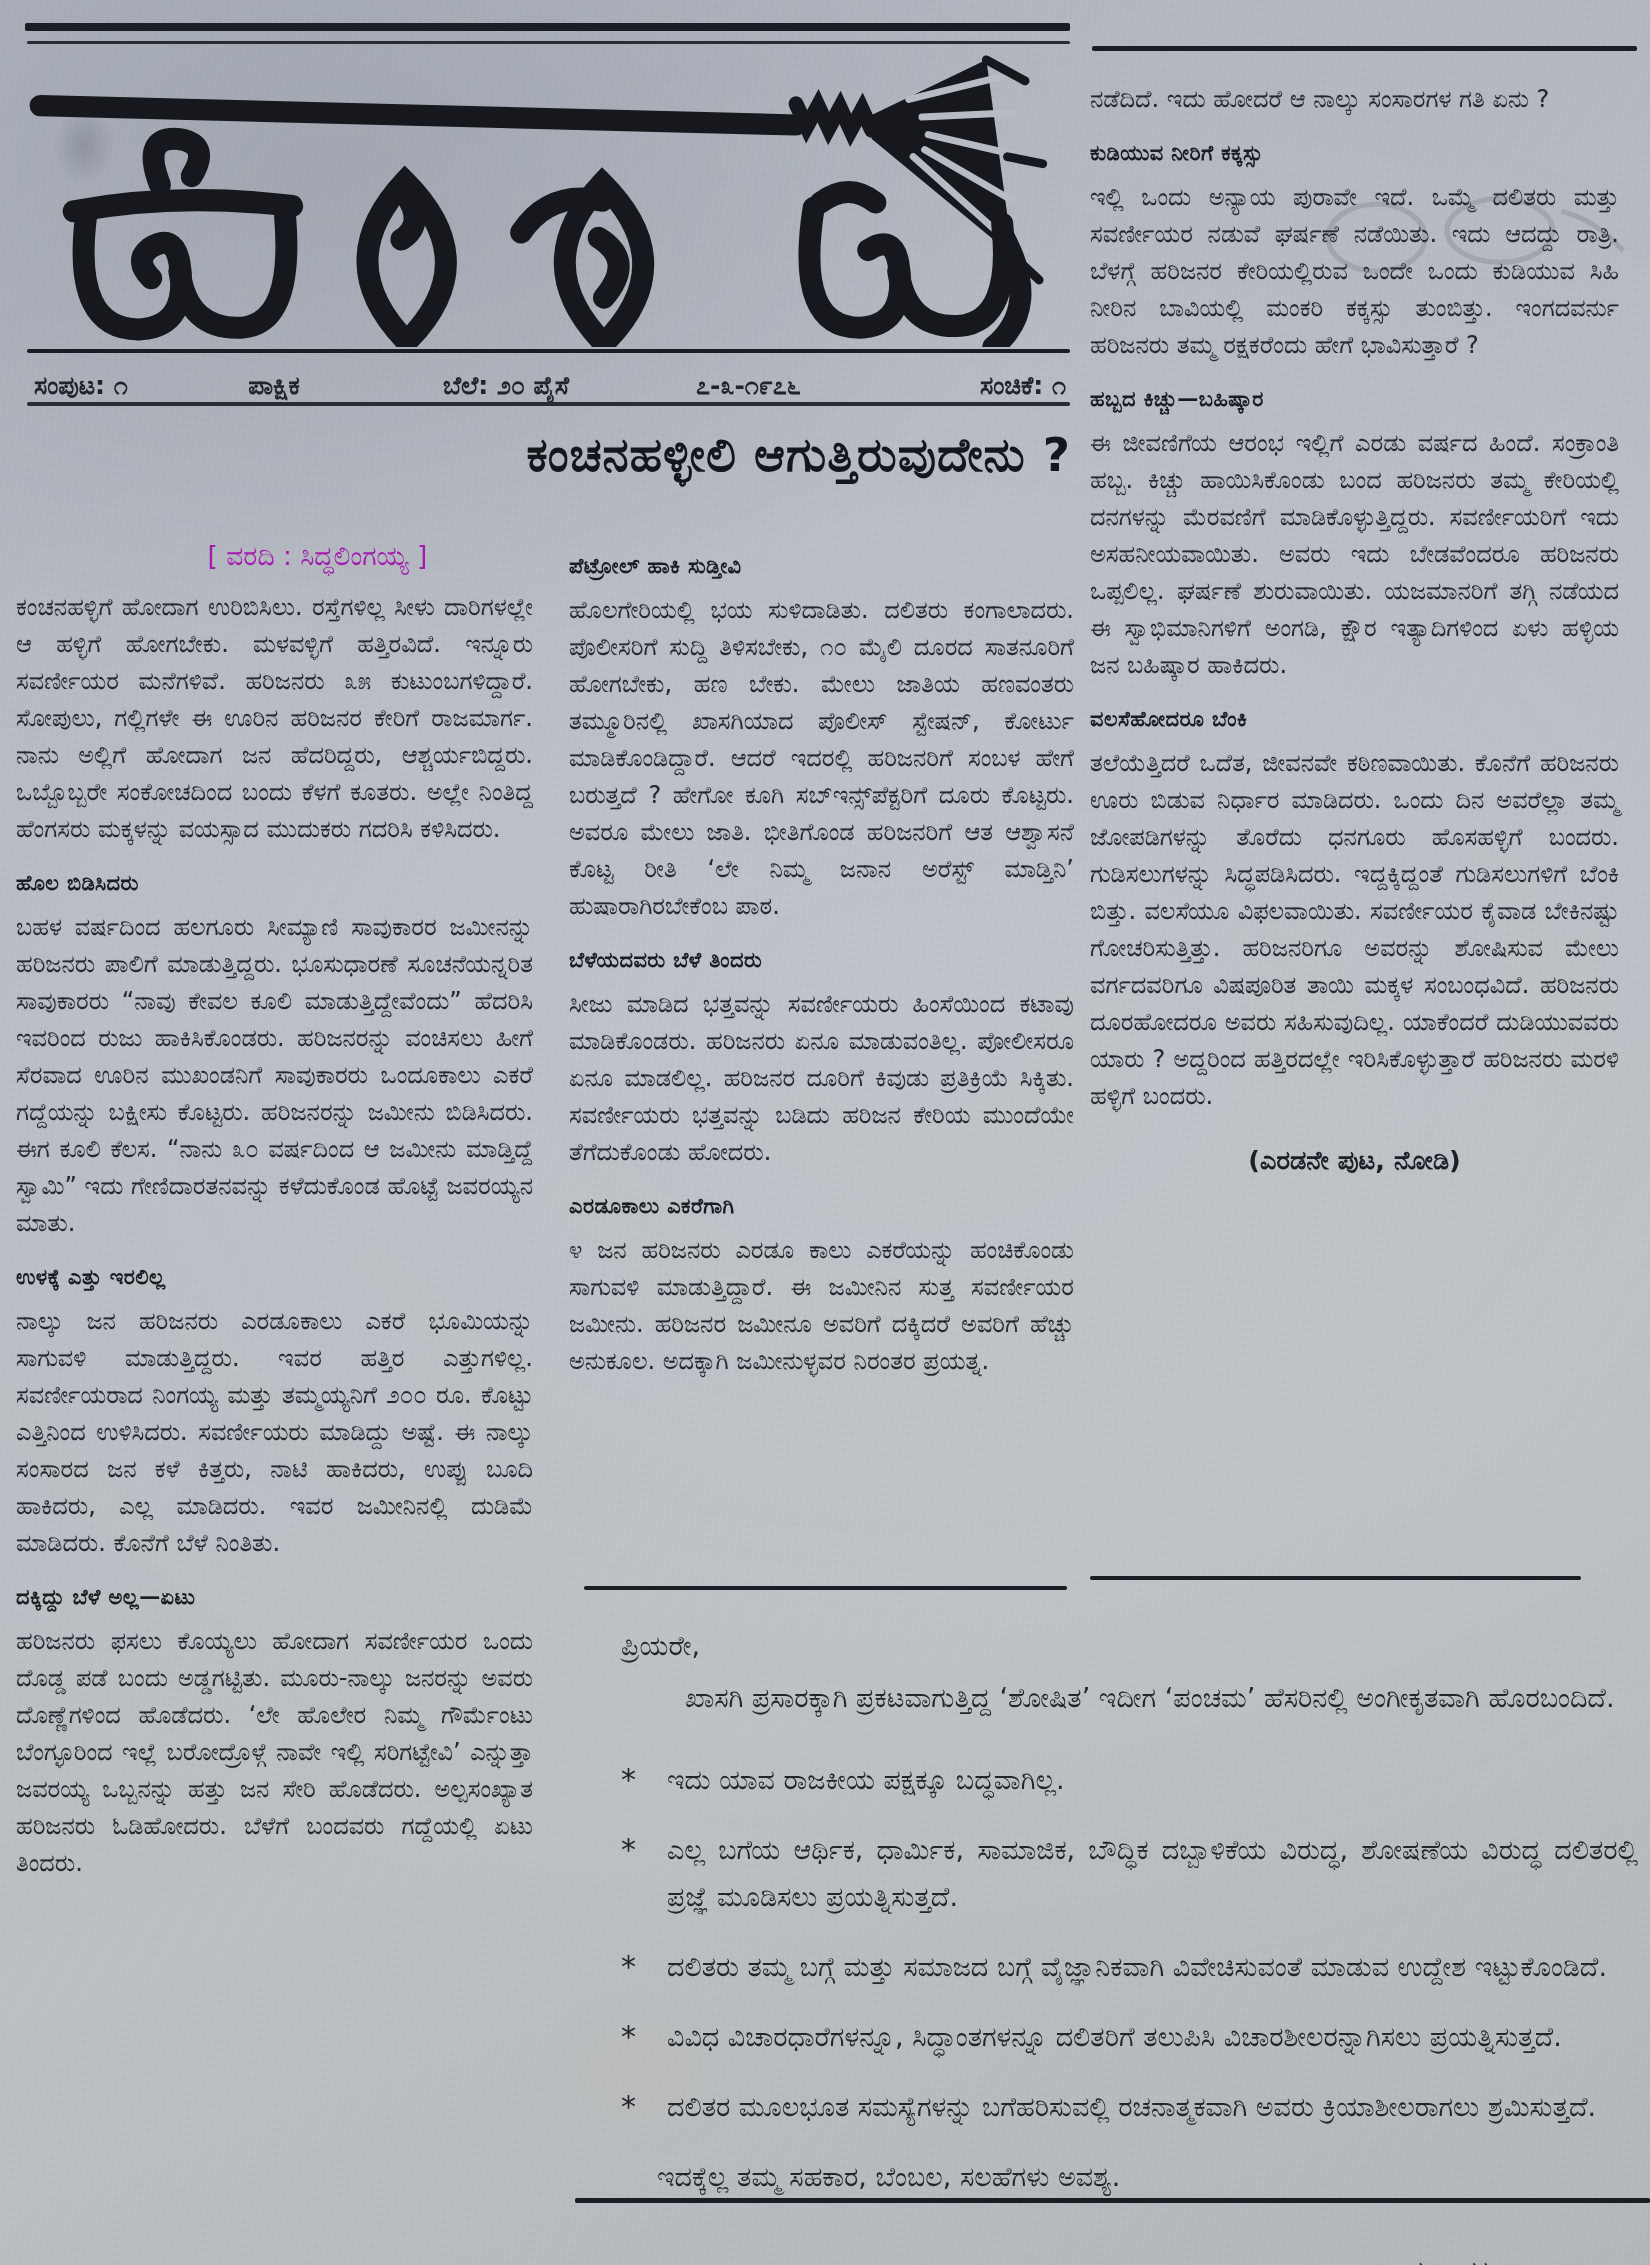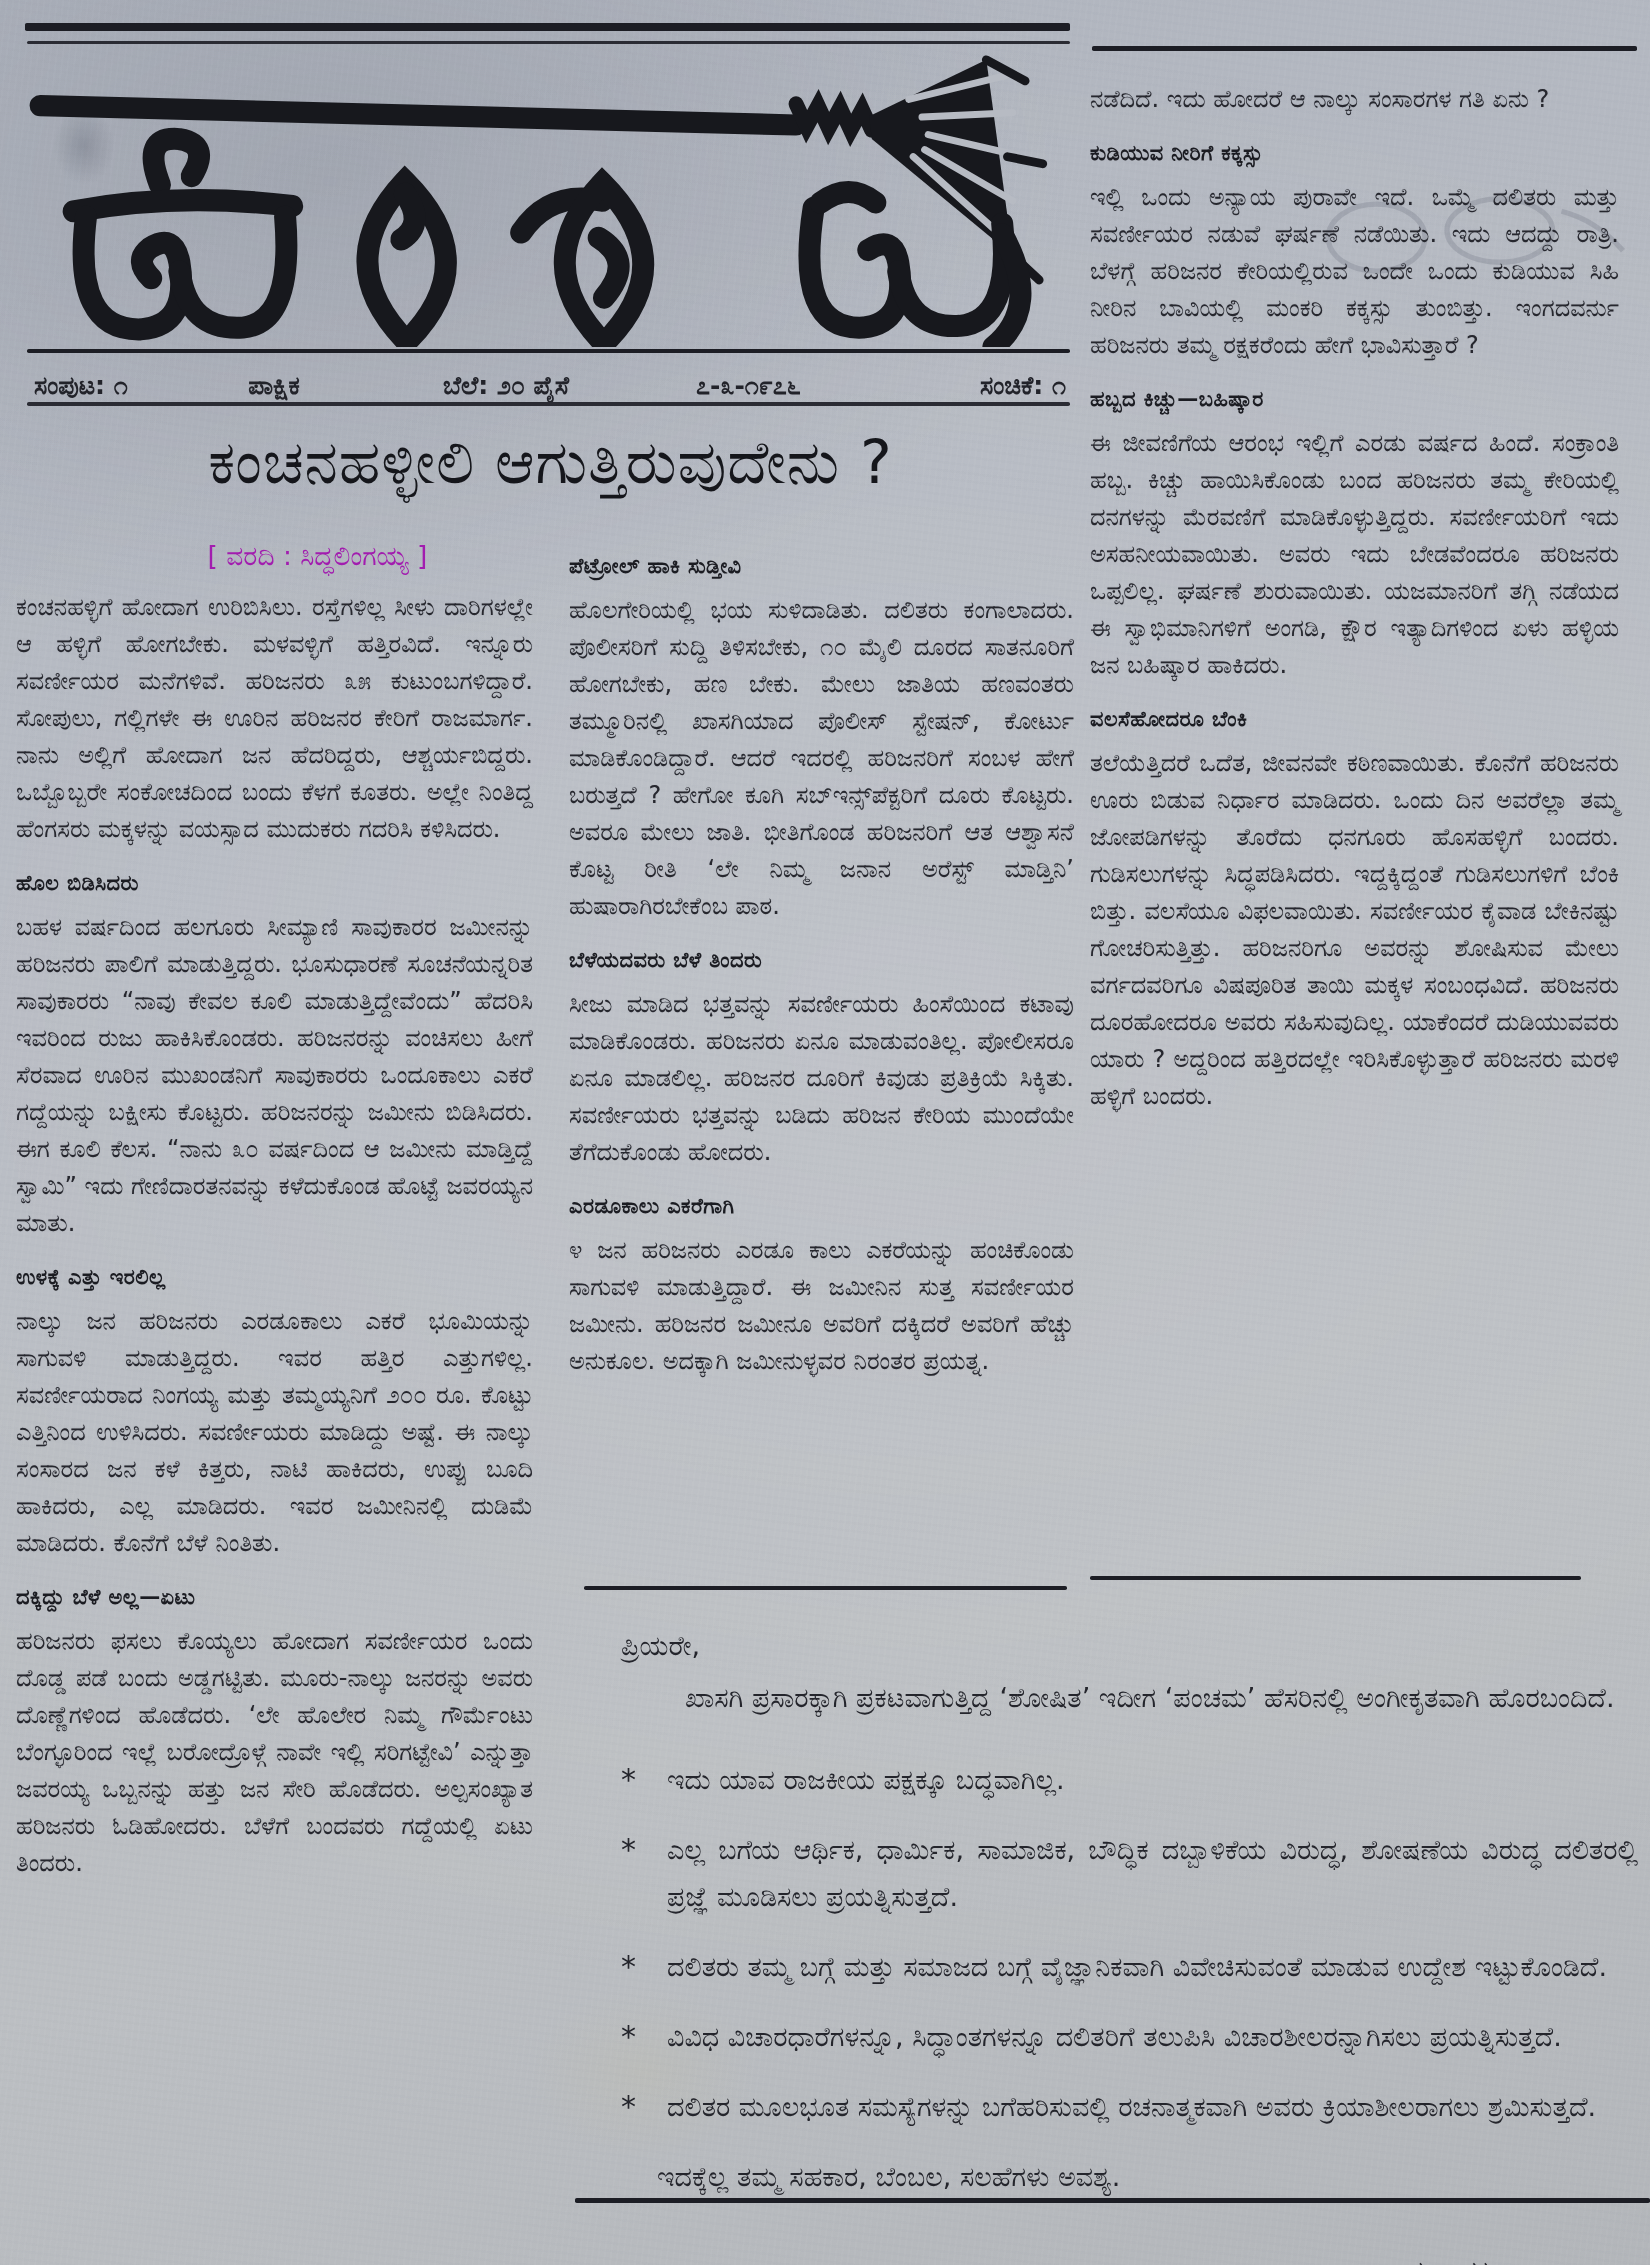--- a/index.html
+++ b/index.html
@@ -19,22 +19,22 @@
   .abs{position:absolute;}
   .rule{position:absolute;background:#1c1d24;border-radius:1.8px;}
   .rule.faded{background:#2a2b33;}
   .sr{position:absolute;width:0.9px;height:0.9px;overflow:hidden;clip:rect(0 0 0 0);white-space:nowrap;}
   
   .col{position:absolute;text-align:justify;}
   .para{font-size:24px;line-height:37px;margin:0 0 12.4px 0;color:#26272e;
         text-shadow:0 0 0.9px rgba(40,40,50,.25);}
   .subhead{font-size:21px;font-weight:bold;color:#1b1c22;margin:23px 0 14px 0;text-align:left;
            letter-spacing:0.4px;}
-  .headline{font-size:60px;font-weight:normal;color:#15161b;letter-spacing:0.9px;line-height:1.1;
-            text-align:center;white-space:nowrap;}
+  .headline{font-size:47px;font-weight:bold;color:#15161b;letter-spacing:0.9px;line-height:1.1;
+            text-align:right;white-space:nowrap;}
   .byline{font-size:26.5px;color:#a21caf;text-align:center;}
   .infobar{position:absolute;display:flex;align-items:flex-end;font-size:25px;font-weight:bold;
            color:#22232a;}
   .infobar .cell{white-space:nowrap;}
   .seemore{font-size:25.6px;font-weight:bold;text-align:center;margin-top:30px;color:#1e1f26;}
   
   .notice{position:absolute;font-size:27px;line-height:47px;color:#24252c;text-align:left;}
   .notice .salutation{margin:0 0 5.3px 49px;}
   .notice .intro{margin:0 0 35px 113px;text-align:justify;}
   .notice .bullet{display:flex;margin:0 0 23px 49px;}
@@ -141,20 +141,21 @@
 </div>
 
 <div class="col" style="left:1090px;top:81px;width:529px;">
   <p class="para">ನಡೆದಿದೆ. ಇದು ಹೋದರೆ ಆ ನಾಲ್ಕು ಸಂಸಾರಗಳ ಗತಿ ಏನು ?</p>
   <div class="subhead">ಕುಡಿಯುವ ನೀರಿಗೆ ಕಕ್ಕಸ್ಸು</div>
   <p class="para">ಇಲ್ಲಿ ಒಂದು ಅನ್ಯಾಯ ಪುರಾವೇ ಇದೆ. ಒಮ್ಮೆ ದಲಿತರು ಮತ್ತು ಸವರ್ಣೀಯರ ನಡುವೆ ಘರ್ಷಣೆ ನಡೆಯಿತು. ಇದು ಆದದ್ದು ರಾತ್ರಿ. ಬೆಳಗ್ಗೆ ಹರಿಜನರ ಕೇರಿಯಲ್ಲಿರುವ ಒಂದೇ ಒಂದು ಕುಡಿಯುವ ಸಿಹಿ ನೀರಿನ ಬಾವಿಯಲ್ಲಿ ಮಂಕರಿ ಕಕ್ಕಸ್ಸು ತುಂಬಿತ್ತು. ಇಂಗದವರ್ನು ಹರಿಜನರು ತಮ್ಮ ರಕ್ಷಕರೆಂದು ಹೇಗೆ ಭಾವಿಸುತ್ತಾರೆ ?</p>
   <div class="subhead">ಹಬ್ಬದ ಕಿಚ್ಚು—ಬಹಿಷ್ಕಾರ</div>
   <p class="para">ಈ ಜೀವಣಿಗೆಯ ಆರಂಭ ಇಲ್ಲಿಗೆ ಎರಡು ವರ್ಷದ ಹಿಂದೆ. ಸಂಕ್ರಾಂತಿ ಹಬ್ಬ. ಕಿಚ್ಚು ಹಾಯಿಸಿಕೊಂಡು ಬಂದ ಹರಿಜನರು ತಮ್ಮ ಕೇರಿಯಲ್ಲಿ ದನಗಳನ್ನು ಮೆರವಣಿಗೆ ಮಾಡಿಕೊಳ್ಳುತ್ತಿದ್ದರು. ಸವರ್ಣೀಯರಿಗೆ ಇದು ಅಸಹನೀಯವಾಯಿತು. ಅವರು ಇದು ಬೇಡವೆಂದರೂ ಹರಿಜನರು ಒಪ್ಪಲಿಲ್ಲ. ಘರ್ಷಣೆ ಶುರುವಾಯಿತು. ಯಜಮಾನರಿಗೆ ತಗ್ಗಿ ನಡೆಯದ ಈ ಸ್ವಾಭಿಮಾನಿಗಳಿಗೆ ಅಂಗಡಿ, ಕ್ಷೌರ ಇತ್ಯಾದಿಗಳಿಂದ ಏಳು ಹಳ್ಳಿಯ ಜನ ಬಹಿಷ್ಕಾರ ಹಾಕಿದರು.</p>
   <div class="subhead">ವಲಸೆಹೋದರೂ ಬೆಂಕಿ</div>
   <p class="para">ತಲೆಯೆತ್ತಿದರೆ ಒದೆತ, ಜೀವನವೇ ಕಠಿಣವಾಯಿತು. ಕೊನೆಗೆ ಹರಿಜನರು ಊರು ಬಿಡುವ ನಿರ್ಧಾರ ಮಾಡಿದರು. ಒಂದು ದಿನ ಅವರೆಲ್ಲಾ ತಮ್ಮ ಜೋಪಡಿಗಳನ್ನು ತೊರೆದು ಧನಗೂರು ಹೊಸಹಳ್ಳಿಗೆ ಬಂದರು. ಗುಡಿಸಲುಗಳನ್ನು ಸಿದ್ಧಪಡಿಸಿದರು. ಇದ್ದಕ್ಕಿದ್ದಂತೆ ಗುಡಿಸಲುಗಳಿಗೆ ಬೆಂಕಿ ಬಿತ್ತು. ವಲಸೆಯೂ ವಿಫಲವಾಯಿತು. ಸವರ್ಣೀಯರ ಕೈವಾಡ ಬೇಕಿನಷ್ಟು ಗೋಚರಿಸುತ್ತಿತ್ತು. ಹರಿಜನರಿಗೂ ಅವರನ್ನು ಶೋಷಿಸುವ ಮೇಲು ವರ್ಗದವರಿಗೂ ವಿಷಪೂರಿತ ತಾಯಿ ಮಕ್ಕಳ ಸಂಬಂಧವಿದೆ. ಹರಿಜನರು ದೂರಹೋದರೂ ಅವರು ಸಹಿಸುವುದಿಲ್ಲ. ಯಾಕೆಂದರೆ ದುಡಿಯುವವರು ಯಾರು ? ಅದ್ದರಿಂದ ಹತ್ತಿರದಲ್ಲೇ ಇರಿಸಿಕೊಳ್ಳುತ್ತಾರೆ ಹರಿಜನರು ಮರಳಿ ಹಳ್ಳಿಗೆ ಬಂದರು.</p>
+  <div class="seemore">(ಎರಡನೇ ಪುಟ, ನೋಡಿ)</div>
 </div>
 
 <div class="rule" style="left:584px;top:1586px;width:483px;height:4.4px;"></div>
 <div class="rule" style="left:1090px;top:1576px;width:491px;height:4.4px;"></div>
 
 <div class="notice" style="left:572px;top:1622px;width:1066px;">
   <div class="salutation">ಪ್ರಿಯರೇ,</div>
   <div class="intro">ಖಾಸಗಿ ಪ್ರಸಾರಕ್ಕಾಗಿ ಪ್ರಕಟವಾಗುತ್ತಿದ್ದ ‘ಶೋಷಿತ’ ಇದೀಗ ‘ಪಂಚಮ’ ಹೆಸರಿನಲ್ಲಿ ಅಂಗೀಕೃತವಾಗಿ ಹೊರಬಂದಿದೆ.</div>
   <div class="bullet">
     <span class="star">*</span>

